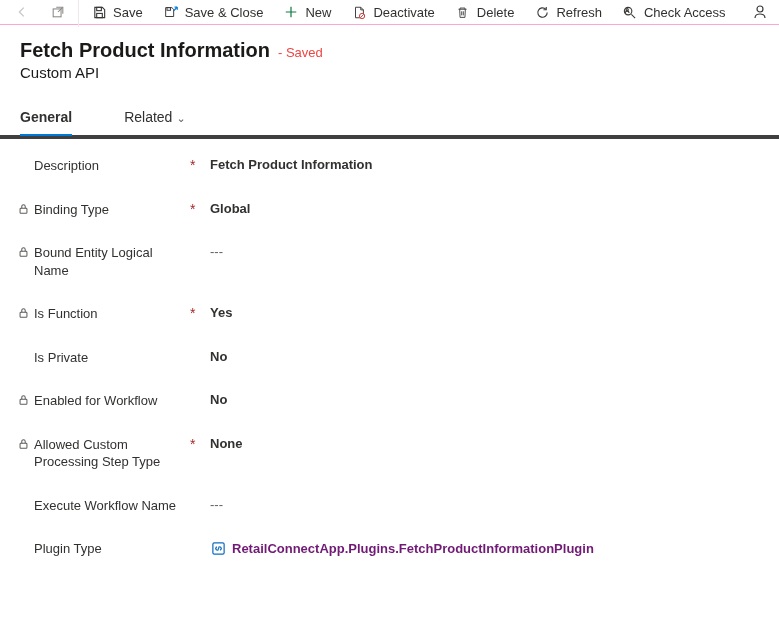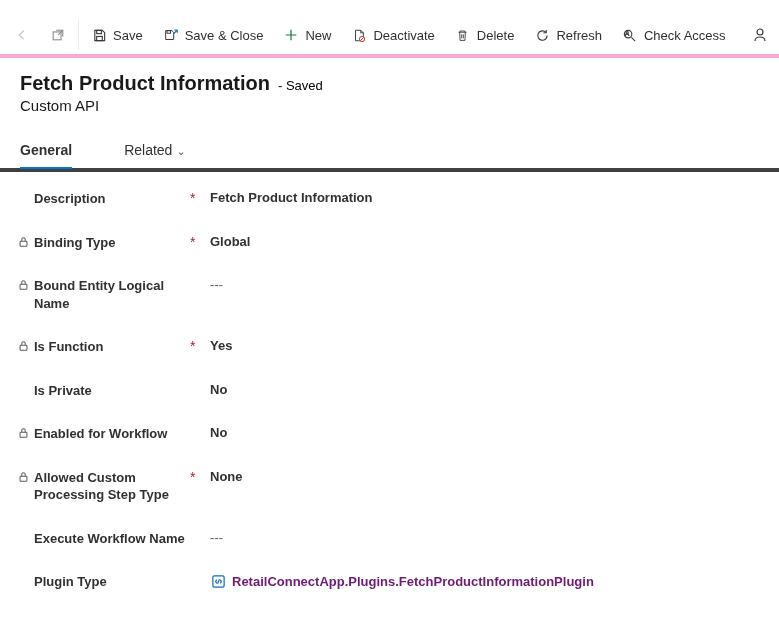--- a/index.html
+++ b/index.html
@@ -10,24 +10,23 @@
     color: #323130;
     background: #fff;
     width: 779px;
     height: 635px;
     overflow: hidden;
   }
   
   .cmdbar {
     display: flex;
     align-items: center;
-    height: 42px;
-    border-bottom: 4px solid #f9a8d4;
+    height: 25px;
+    border-bottom: 1px solid #f9a8d4;
     padding: 0 4px;
-    margin-top: 16px;
   }
   .cmdbar .nav-btn {
     width: 36px;
     height: 42px;
     display: flex;
     align-items: center;
     justify-content: center;
     color: #8a8886;
   }
   .cmdbar .sep {
@@ -63,21 +62,21 @@
     align-items: baseline;
     gap: 8px;
   }
   .title {
     font-size: 20px;
     font-weight: 600;
     color: #1b1a19;
   }
   .status {
     font-size: 13px;
-    color: #000000;
+    color: #ef4444;
   }
   .entity-type {
     margin-top: 2px;
     font-size: 15px;
     font-weight: 400;
     color: #1b1a19;
   }
 
   
   .tabs {
@@ -116,21 +115,20 @@
   .label-col {
     width: 170px;
     padding-left: 14px;
     display: flex;
     align-items: center;
     gap: 6px;
     color: #323130;
     font-size: 13px;
     line-height: 1.35;
     position: relative;
-    font-weight: bold;
   }
   .label-col .lock-slot {
     position:absolute;
     left:-4px;
     top:2px;
     color:#605e5c;
     width:14px;
     display:flex;
     justify-content:center;
   }

